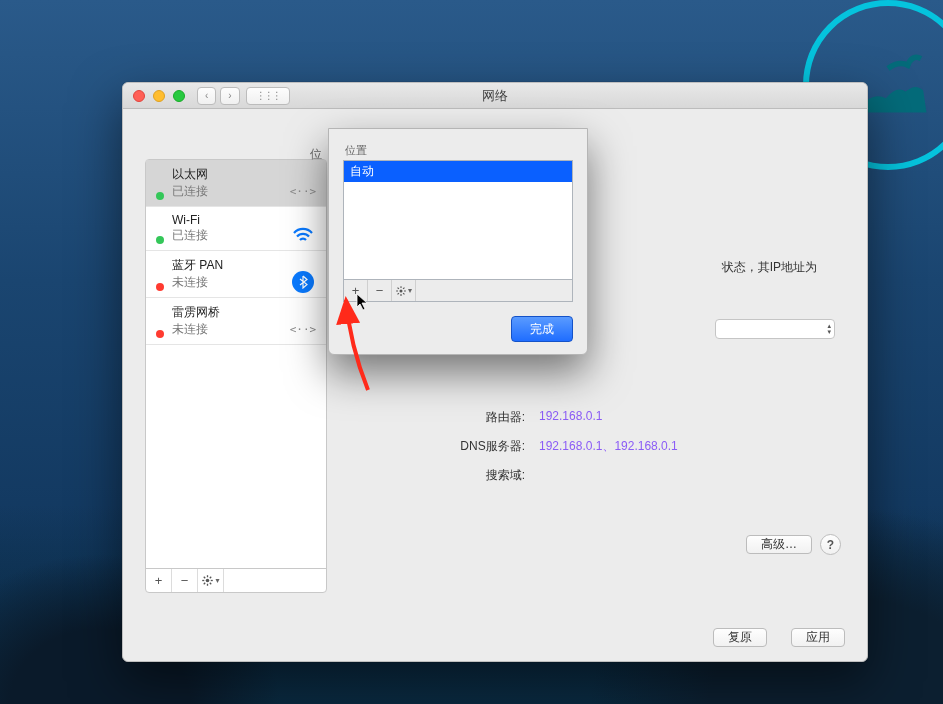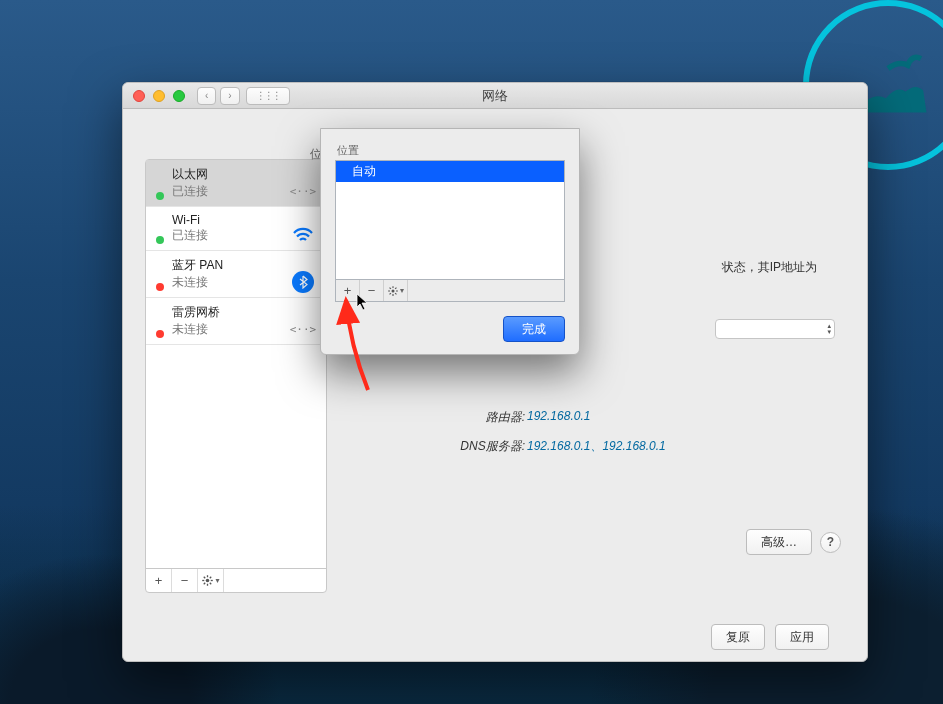--- a/index.html
+++ b/index.html
@@ -75,51 +75,51 @@
 
     .sb-footer { height: 24px; border-top: 1px solid #c8c8c8; display:flex; align-items: center; }
     .sb-footer .cell {
       width: 26px; height: 100%; border-right: 1px solid #dcdcdc; display:flex;align-items:center;justify-content:center;
       font-size: 13px; color: #555;
     }
     .caret-sm { font-size: 8px; color:#666; margin-left:1px;}
 
     .main { flex: 1; position: relative; }
     .detail-rows { position: absolute; top: 250px; left: 60px; right: 10px; font-size: 12px; color: #333; }
-    .row { display: flex; margin-bottom: 12px; font-style: italic; }
+    .row { display: flex; margin-bottom: 12px; }
     .row .lbl { width: 120px; text-align: right; color: #333; }
-    .row .val { margin-left: 2px; color: #0369a1; }
+    .row .val { margin-left: 14px; color: #8b5cf6; }
     .status-text-partial { position: absolute; top: 100px; right: 28px; font-size: 12px; color: #333; }
 
     .detail-select {
       position: absolute; top: 160px; right: 10px; width: 120px; height: 20px; background:#fff;
       border:1px solid #c5c5c5; border-radius:4px; display:flex; align-items:center; justify-content:flex-end; padding:0 3px;
     }
     .stepper { display:flex; flex-direction:column; line-height:6px; font-size:7px; color:#555; }
 
-    .window-footer { height: 48px; display:flex; align-items:center; justify-content:flex-end; padding:0 38px; gap:10px; }
+    .window-footer { height: 48px; display:flex; align-items:center; justify-content:flex-end; padding:0 22px; gap:24px; }
     .mac-btn {
-      height: 26px; padding: 0 14px; background: linear-gradient(#fefefe,#f1f1f1);
+      height: 19px; padding: 0 14px; background: linear-gradient(#fefefe,#f1f1f1);
       border: 1px solid #bcbcbc; border-radius: 4px; font-size: 12px; color: #333;
       display:flex;align-items:center;
     }
     .help-btn { width: 21px; height: 21px; border-radius: 50%; padding:0; justify-content:center; color:#555; font-weight:bold; font-size:12px;}
     .advanced-row { position:absolute; bottom: 58px; right: 26px; display:flex; gap:8px; align-items:center; }
 
     
     .sheet {
-      position: absolute; top: 128px; left: 320px; width: 260px;
+      position: absolute; top: 128px; left: 328px; width: 260px;
       background: #ececec; border: 1px solid #b5b5b5; border-radius: 0 0 6px 6px;
       box-shadow: 0 18px 40px rgba(0,0,0,0.5); padding: 14px 14px 12px;
     }
     .sheet-label { font-size: 11px; color:#666; padding: 0 2px 2px; }
     .listbox {
       background:#fff; border:1px solid #aeb4bb; height: 120px; overflow:hidden;
     }
-    .listbox .item { padding: 2px 16px; font-size: 12px; }
+    .listbox .item { padding: 2px 6px; font-size: 12px; }
     .listbox .item.sel { background: #0a60ff; color:#fff; }
     .sheet-tools { display:flex; align-items:center; border:1px solid #aeb4bb; border-top:none; height:22px; }
     .sheet-tools .cell { width: 24px; height:100%; border-right:1px solid #cfcfcf; display:flex;align-items:center;justify-content:center; font-size:13px; color:#555;}
     .sheet-tools .flexcell { flex:1; border-right:none; }
     .sheet-actions { display:flex; justify-content:flex-end; margin-top: 14px; }
     .primary-btn {
       height: 26px; padding: 0 18px; border-radius: 4px; border: 1px solid #1452c8;
       background: linear-gradient(#5a9bff,#1f6dff); color:#fff; font-size:12px;
     }
 
@@ -238,20 +238,24 @@
       </div>
       <div class="detail-rows">
         <div class="row">
           <div class="lbl">路由器:</div>
           <div class="val">192.168.0.1</div>
         </div>
         <div class="row">
           <div class="lbl">DNS服务器:</div>
           <div class="val">192.168.0.1、192.168.0.1</div>
         </div>
+        <div class="row">
+          <div class="lbl">搜索域:</div>
+          <div class="val"></div>
+        </div>
       </div>
     </div>
 
     <div class="advanced-row">
       <div class="mac-btn">高级…</div>
       <div class="mac-btn help-btn">?</div>
     </div>
   </div>
 
   <div class="window-footer">

